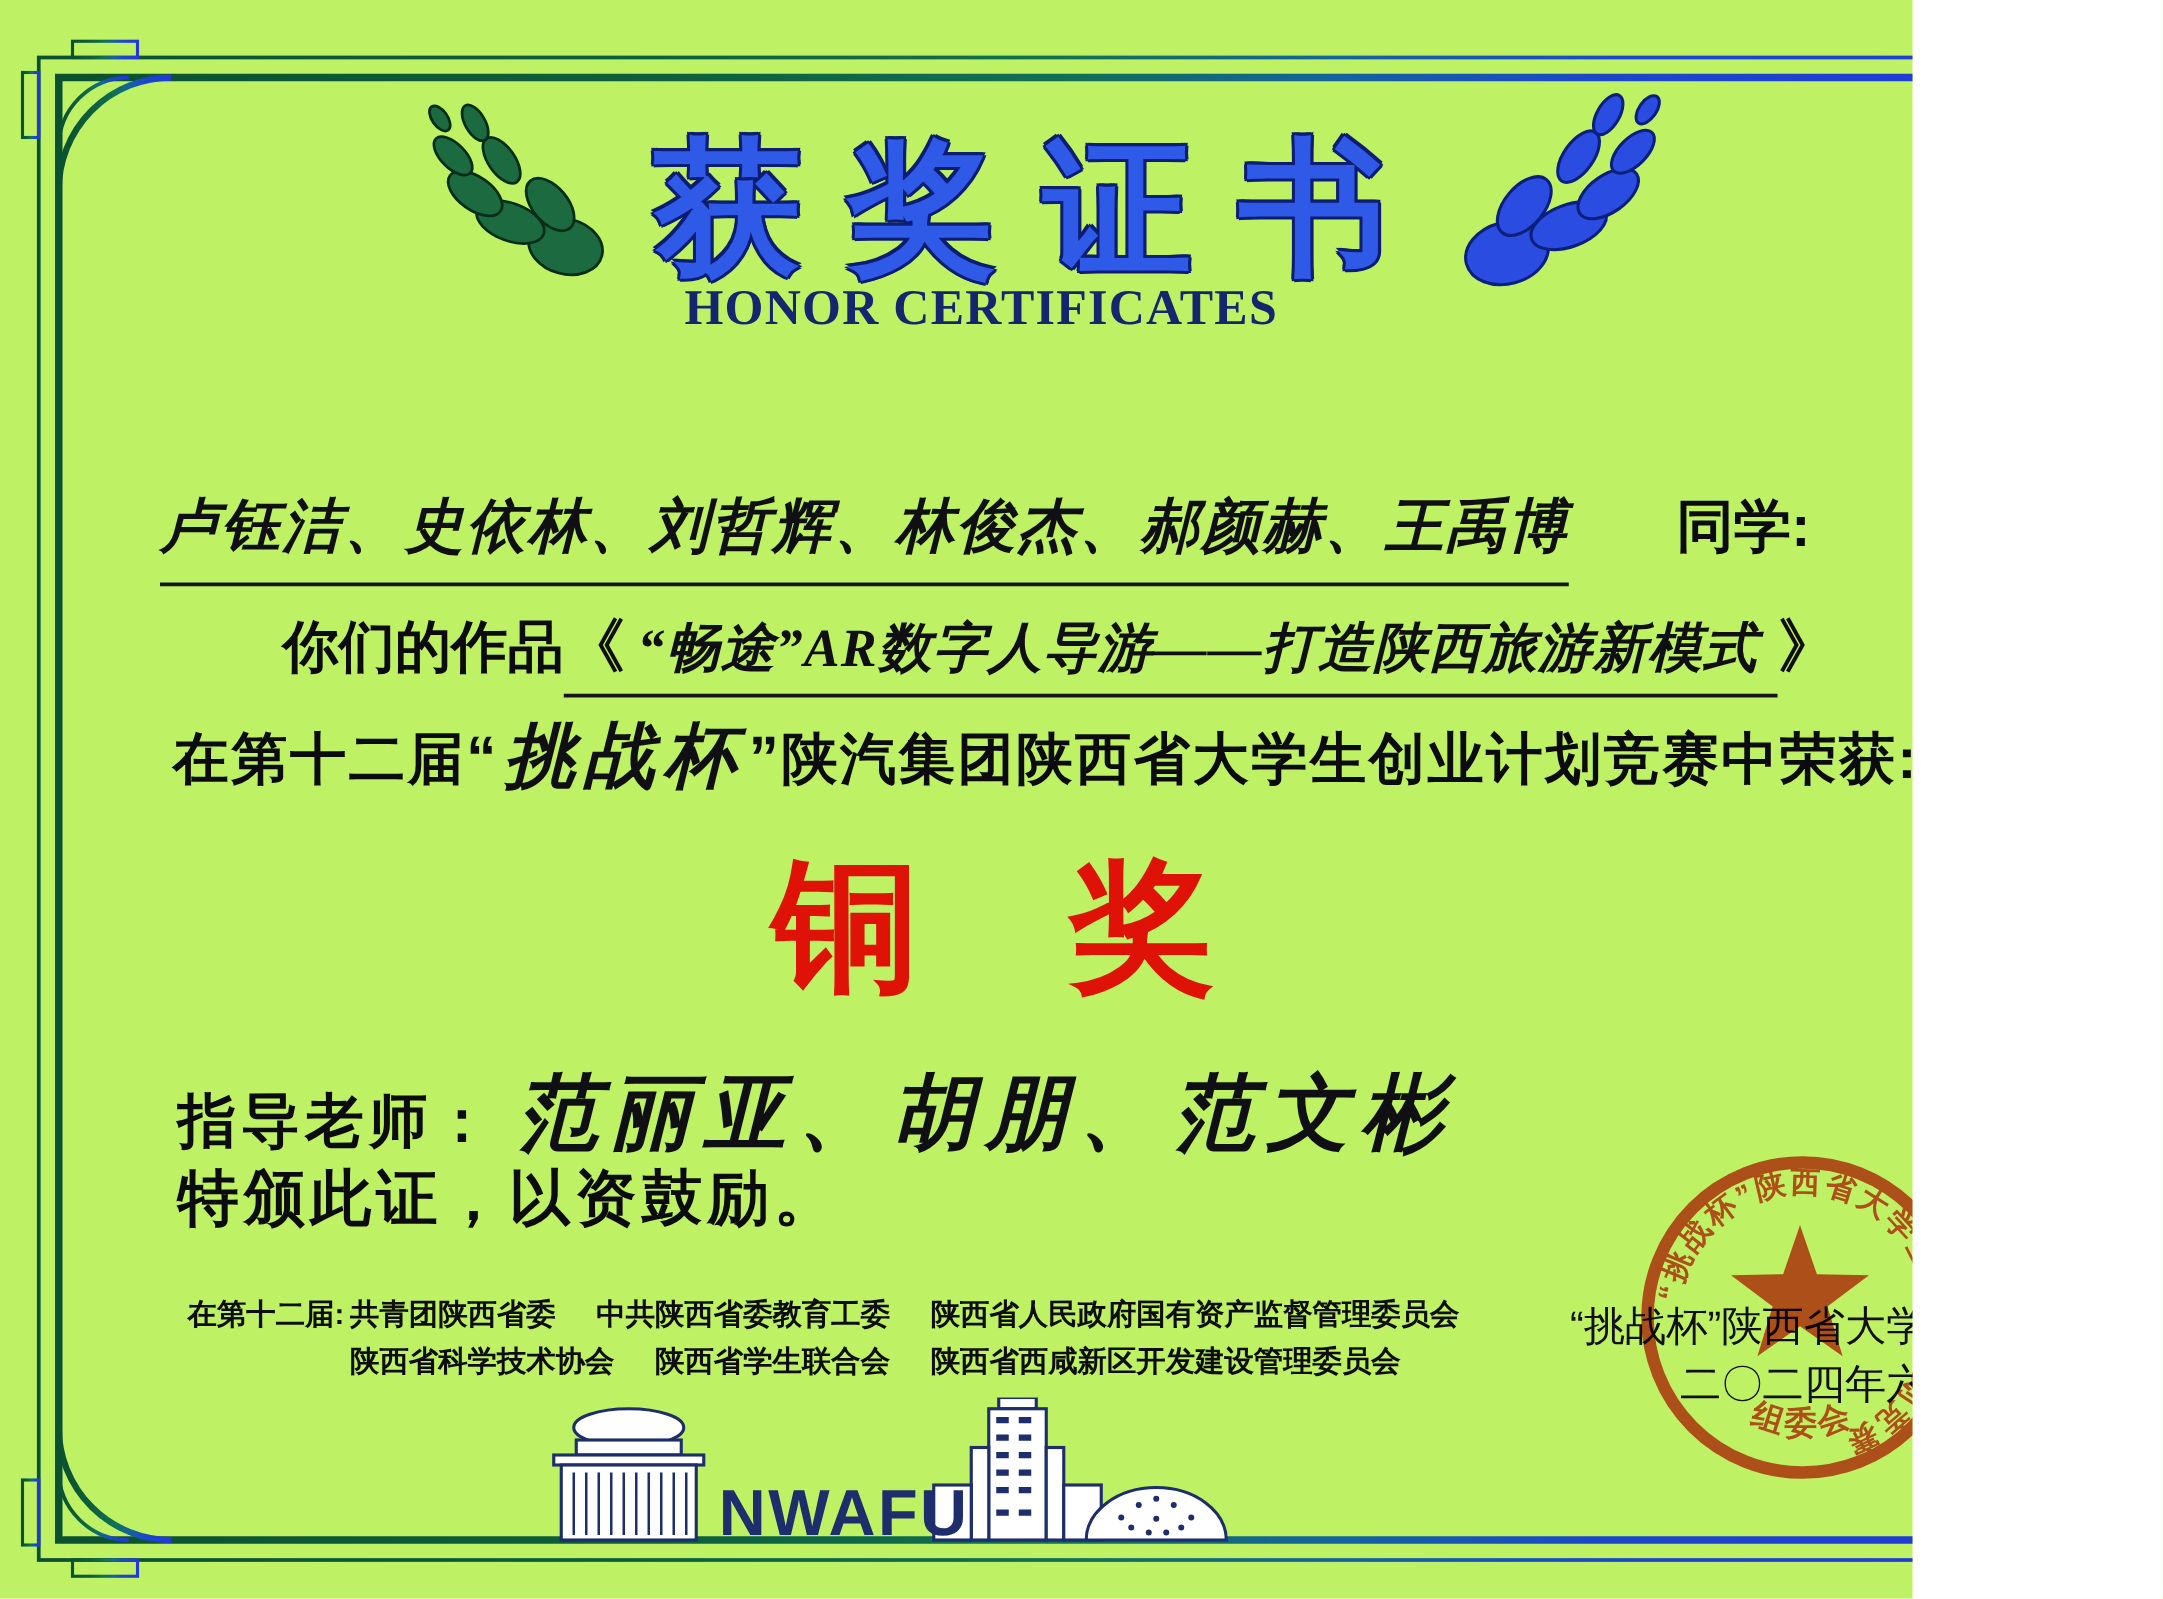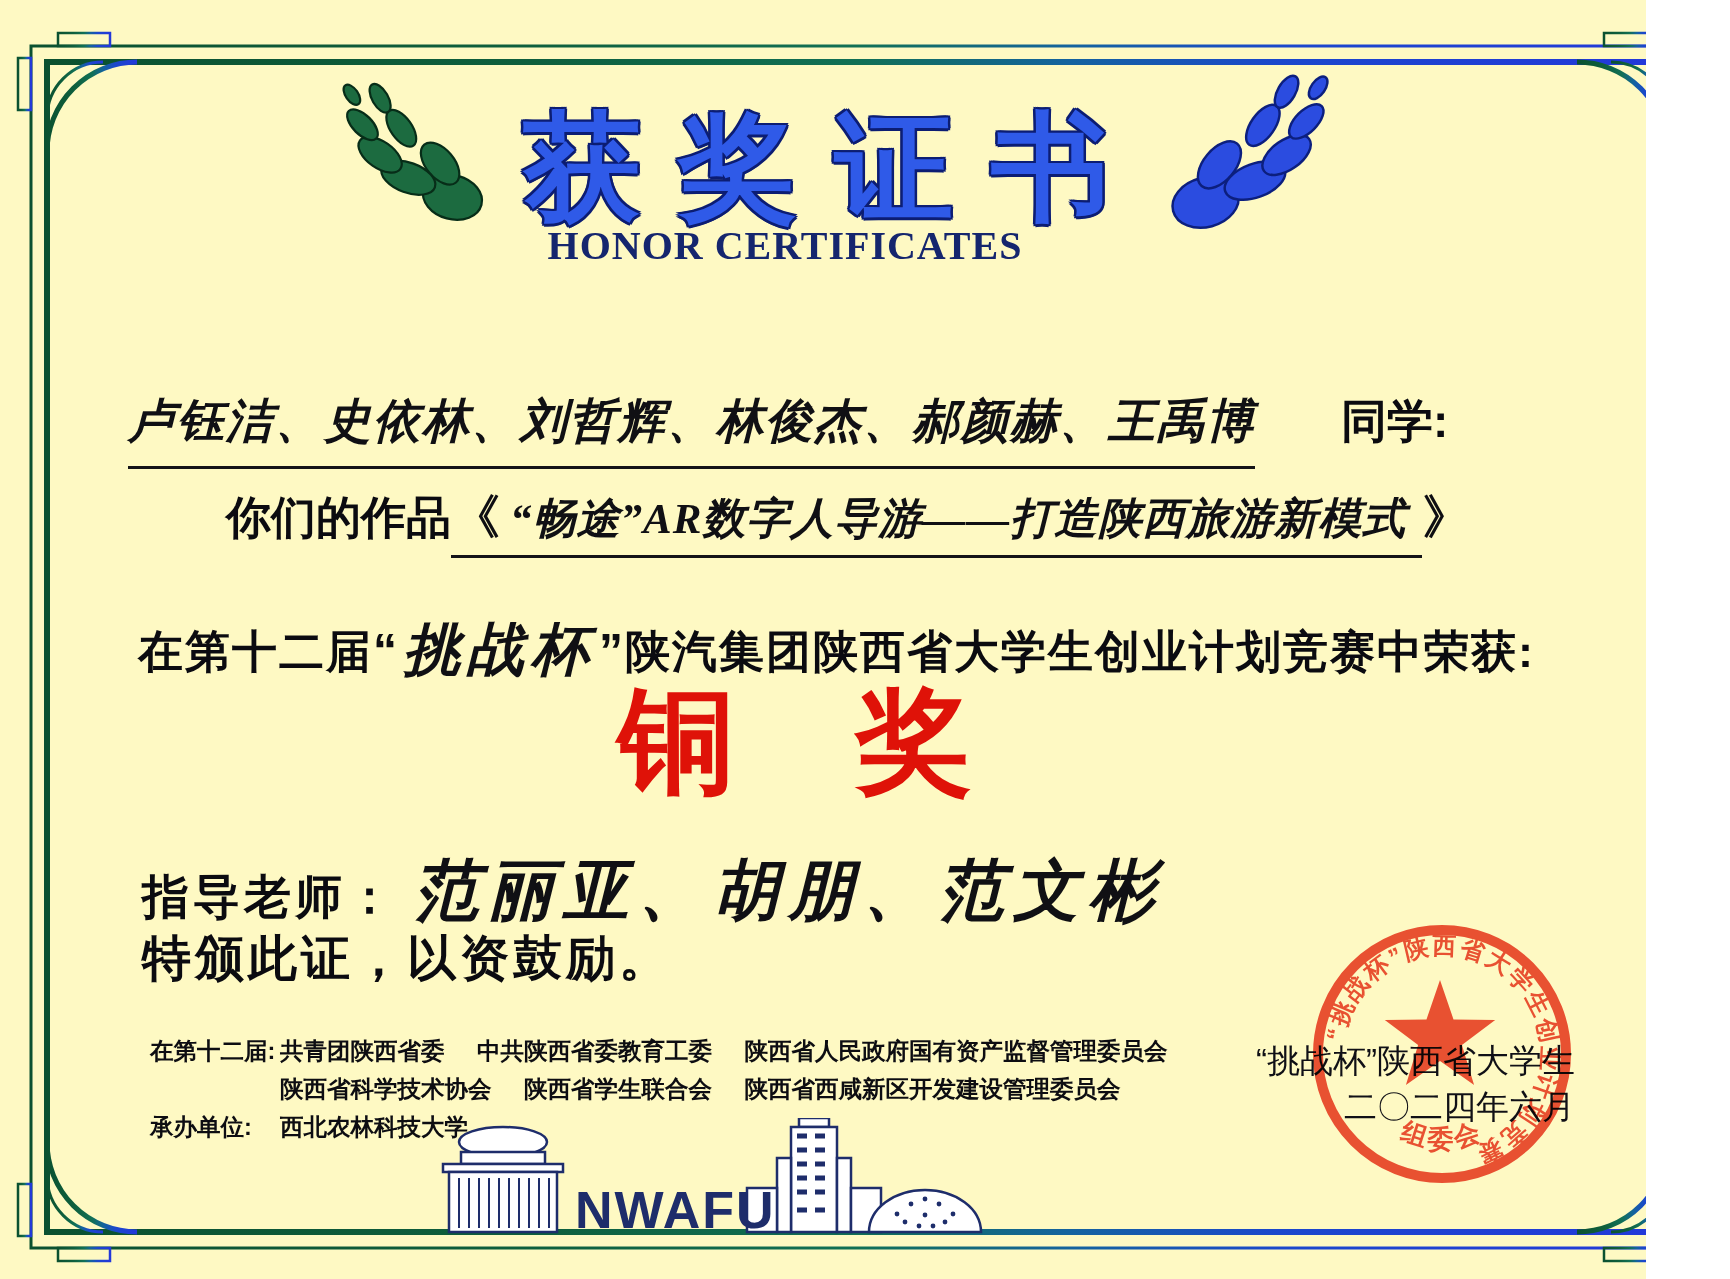--- a/index.html
+++ b/index.html
@@ -1,16 +1,16 @@
 <!DOCTYPE html>
 <html><head>
 <meta charset="utf-8">
 <style>
   html,body{margin:0;padding:0;background:#ffffff;}
-  .cert{position:relative;width:1646px;height:1279px;background:#fef9c3;overflow:hidden;
+  .cert{position:relative;width:1530px;height:1279px;background:#bef264;overflow:hidden;
         font-family:"Liberation Sans",sans-serif;color:#0e0e12;}
   .abs{position:absolute;white-space:nowrap;}
   svg{display:block;}
 
   
   .title-cn{left:505px;top:106px;width:660px;text-align:center;font-size:118px;line-height:1.05;
             font-weight:900;letter-spacing:38px;color:#2f5ae8;
             text-shadow:2.5px 0 0 #0c1d73,-2.5px 0 0 #0c1d73,0 2.5px 0 #0c1d73,0 -2.5px 0 #0c1d73,
                         2px 2px 0 #0c1d73,-2px -2px 0 #0c1d73,2px -2px 0 #0c1d73,-2px 2px 0 #0c1d73;}
   .title-en{left:505px;top:222px;width:560px;text-align:center;font-size:40px;font-weight:700;
@@ -26,21 +26,21 @@
   .names{font-size:47px;letter-spacing:2px;min-width:1105px;border-bottom:3.5px solid #141418;
          padding-bottom:13px;}
   .tongxue{font-size:46px;font-weight:800;margin-left:86px;}
 
   .work-row{left:226px;top:486px;display:flex;align-items:baseline;font-size:45px;}
   .work-underline{border-bottom:3.5px solid #141418;padding:0 6px 6px 2px;display:inline-flex;
                   align-items:baseline;}
   .bracket{font-weight:800;font-size:47px;}
   .work-title{font-size:43px;letter-spacing:1px;margin:0 10px;}
 
-  .comp-row{left:138px;top:610px;display:flex;align-items:baseline;font-size:45px;letter-spacing:2px;}
+  .comp-row{left:138px;top:565px;display:flex;align-items:baseline;font-size:45px;letter-spacing:2px;}
   .cup{font-size:57px;letter-spacing:7px;margin:0 4px;position:relative;top:2px;}
   .cup-quote{font-weight:800;font-size:48px;}
 
   .award-row{left:618px;top:664px;display:flex;gap:122px;font-size:116px;font-weight:900;
              color:#df1208;font-family:"Liberation Serif",serif;}
 
   .advisor-row{left:142px;top:846px;display:flex;align-items:baseline;}
   .advisor-label{font-size:47px;letter-spacing:4px;}
   .advisor-names{font-size:66px;letter-spacing:9px;margin-left:16px;}
 
@@ -172,26 +172,20 @@
         <span>陕西省人民政府国有资产监督管理委员会</span>
       </span>
     </div>
     <div class="org-row org-indent">
       <span class="org-units">
         <span>陕西省科学技术协会</span>
         <span>陕西省学生联合会</span>
         <span>陕西省西咸新区开发建设管理委员会</span>
       </span>
     </div>
-    <div class="org-row">
-      <span class="org-label">承办单位:</span>
-      <span class="org-units">
-        <span>西北农林科技大学</span>
-      </span>
-    </div>
   </div>
 
   <div class="abs committee-block">
     <div>“挑战杯”陕西省大学生</div>
     <div>二〇二四年六月</div>
   </div>
 
   <svg class="abs" style="left:425px;top:1118px;" width="575" height="120" viewBox="0 0 575 120">
     <g fill="#ffffff" stroke="#1e2d6b" stroke-width="2.5">
       <ellipse cx="78" cy="24" rx="44" ry="15"></ellipse>

